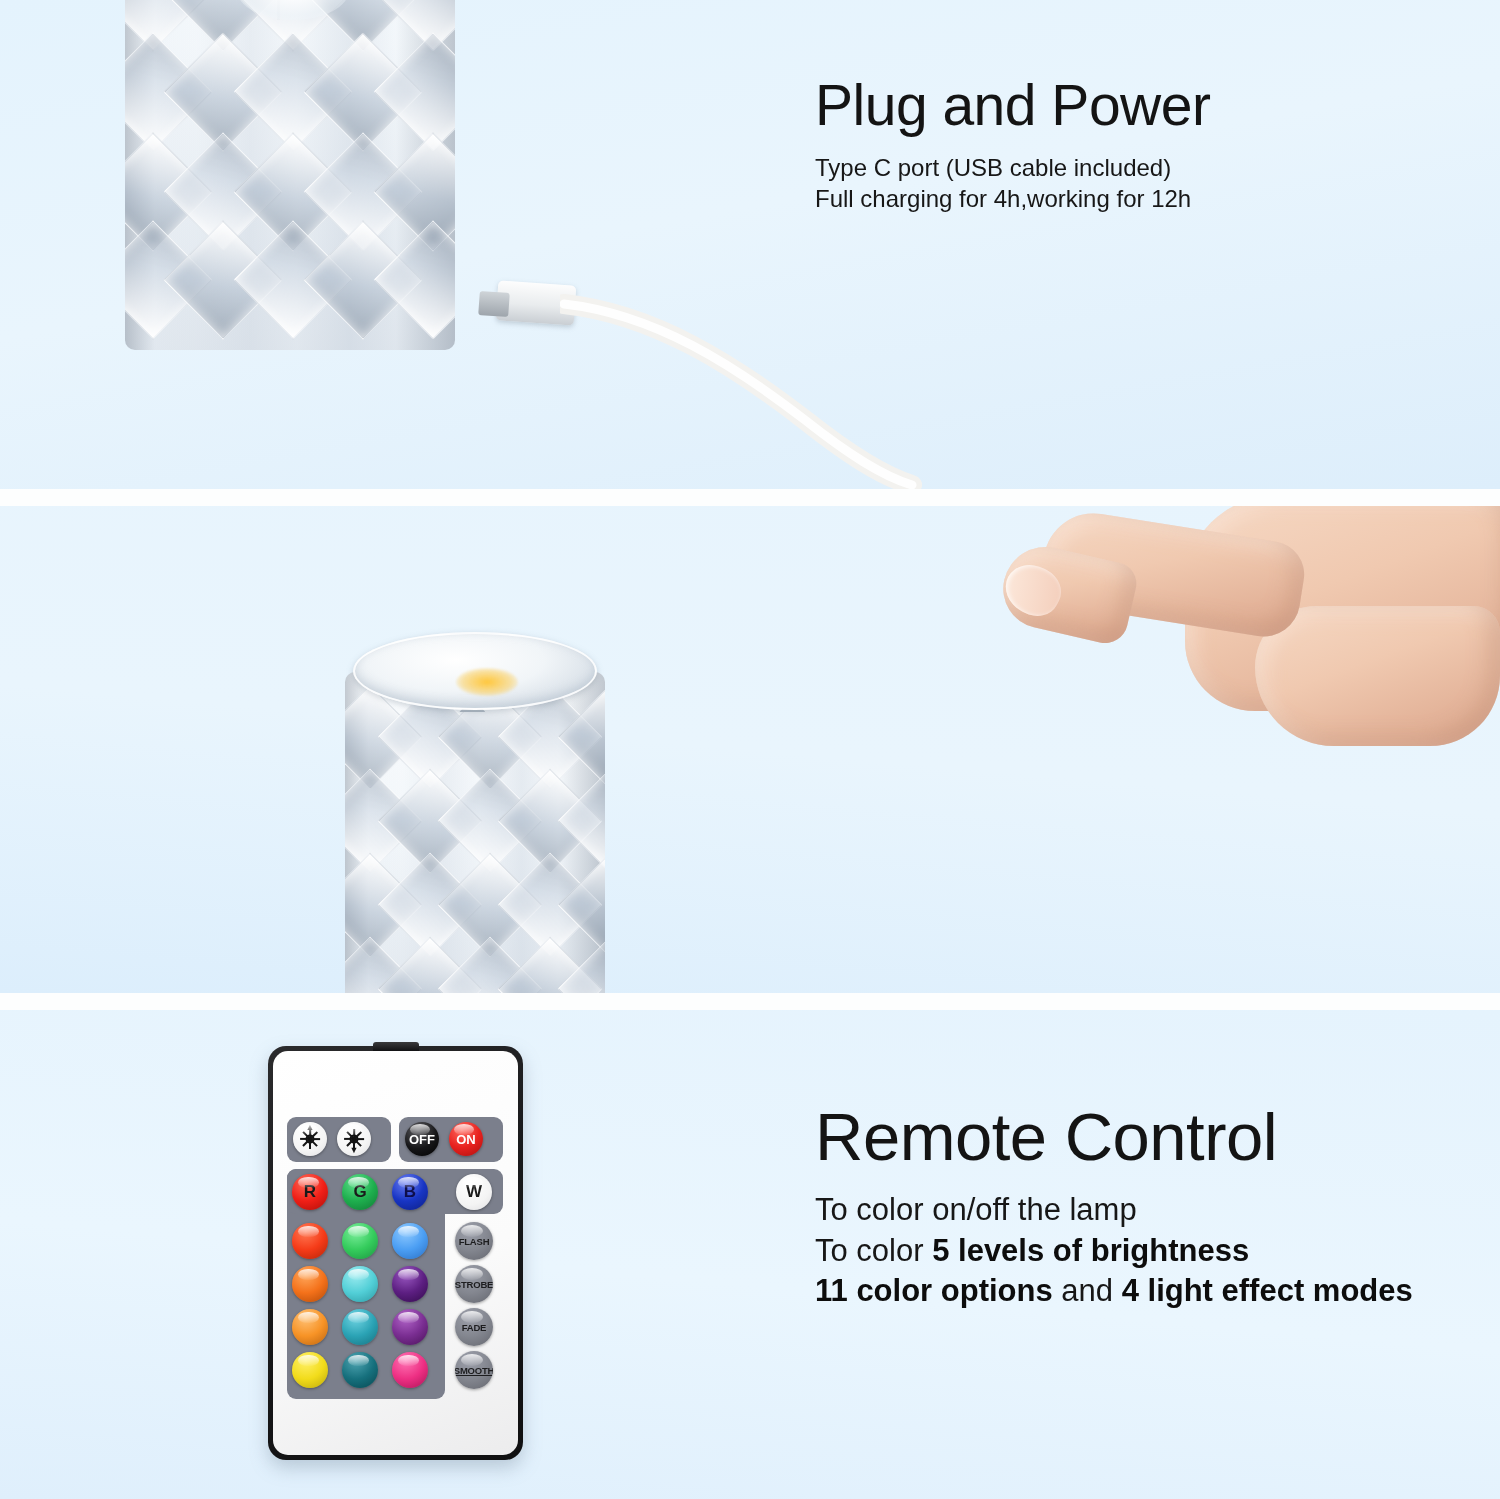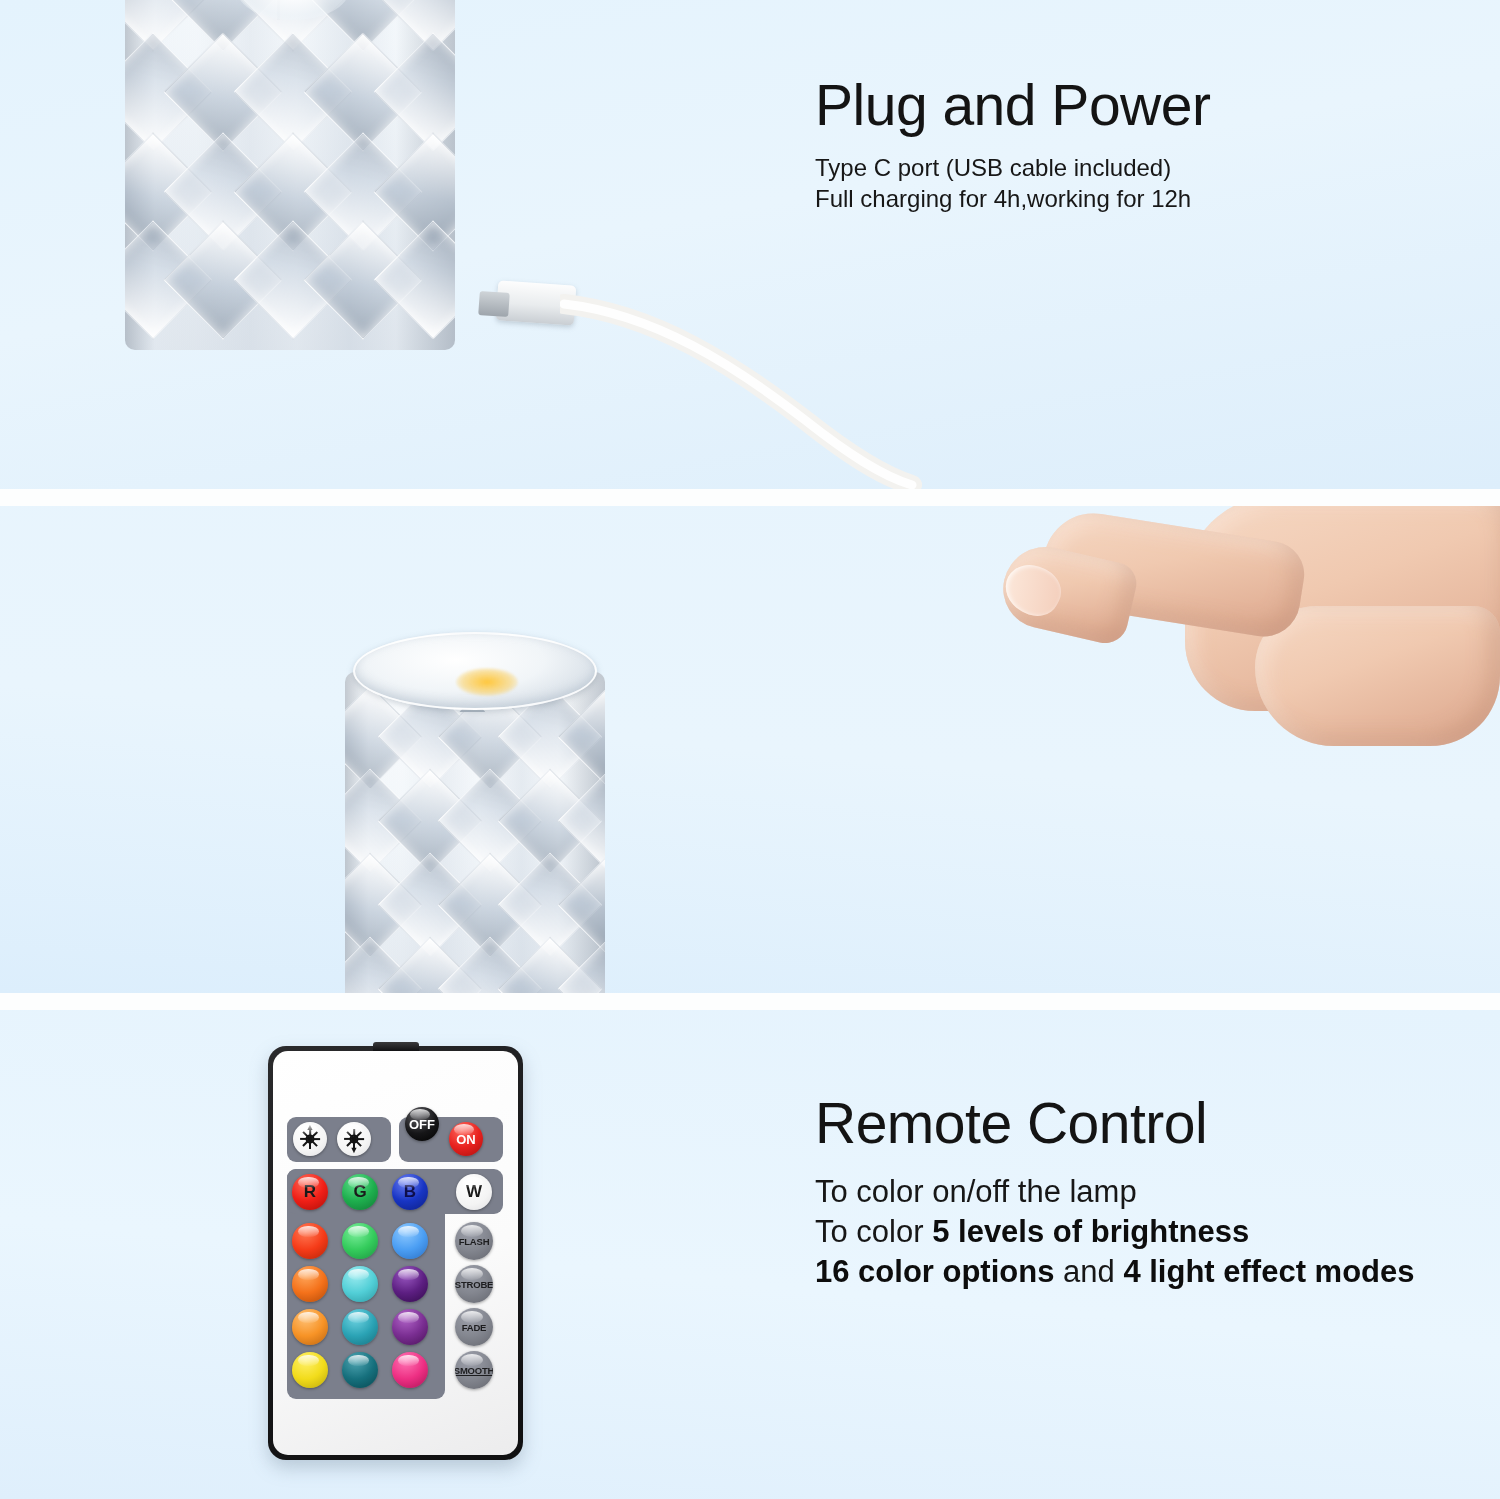--- a/index.html
+++ b/index.html
@@ -37,21 +37,21 @@
     line-height: 1.30;
     white-space: nowrap;
   }
   .bodyline b { font-weight: bold; color: #0d0d0d; }
 
   #tb-plug   { left: 815px; top: 76px; }
   #tb-plug .headline { font-size: 57px; margin-bottom: 16px; }
   #tb-plug .bodyline { font-size: 24px; }
 
   #tb-remote { left: 815px; top: 1094px; }
-  #tb-remote .headline { font-size: 57px; margin-bottom: 18px; }
+  #tb-remote .headline { font-size: 67px; margin-bottom: 18px; margin-top: 8px; }
   #tb-remote .bodyline { font-size: 31px; }
 
   
   .lamp { position: absolute; }
   .lamp-body {
     position: absolute; left: 0; top: 0; width: 100%; height: 100%;
     background:
       linear-gradient(90deg,
         rgba(150,160,172,.55) 0%, rgba(238,243,248,.25) 9%,
         rgba(255,255,255,.05) 22%, rgba(206,214,224,.30) 38%,
@@ -289,21 +289,21 @@
   <div class="panel" id="divider-2"></div>
 
   <div class="panel" id="panel-remote">
     <div class="textblock" id="tb-remote" style="top:84px;">
       <div class="headline">Remote Control</div>
       <div class="bodyline">To color on/off the lamp</div>
       <div class="bodyline">
         <span>To color </span><b>5 levels of brightness</b>
       </div>
       <div class="bodyline">
-        <b>16 color options</b><span> and </span><b>4 light effect modes</b>
+        <b>11 color options</b><span> and </span><b>4 light effect modes</b>
       </div>
     </div>
   </div>
 
   <div id="remote">
     <div id="remote-ir"></div>
     <div id="remote-face">
 
       <div class="keygroup" id="grp-bright"></div>
       <div class="keygroup" id="grp-power"></div>
@@ -332,21 +332,21 @@
           <div class="ray" style="transform:rotate(90deg) translateY(-1px);"></div>
           <div class="ray" style="transform:rotate(135deg) translateY(-1px);"></div>
           <div class="ray" style="transform:rotate(180deg) translateY(-1px);"></div>
           <div class="ray" style="transform:rotate(225deg) translateY(-1px);"></div>
           <div class="ray" style="transform:rotate(270deg) translateY(-1px);"></div>
           <div class="ray" style="transform:rotate(315deg) translateY(-1px);"></div>
           <div class="arrow-glyph" style="bottom:-5px;">▼</div>
         </div>
       </div>
 
-      <div class="btn btn-sm btn-black" style="left:132px; top:56px; font-size:13px;">OFF</div>
+      <div class="btn btn-sm btn-black" style="left:132px; top:71px; font-size:13px;">OFF</div>
       <div class="btn btn-sm" style="left:176px; top:71px; font-size:13px; color:#ffffff; background:radial-gradient(circle at 38% 24%, #ff6a5e, #e8221f 52%, #ab0f0d);">ON</div>
 
       <div class="btn btn-col" style="left:19px;  top:123px; color:#1a1a1a; background:radial-gradient(circle at 38% 24%, #ff6a57, #f01f17 52%, #ad0f09);">R</div>
       <div class="btn btn-col" style="left:69px;  top:123px; color:#1a1a1a; background:radial-gradient(circle at 38% 24%, #5fe08c, #1eaf4e 52%, #107a35);">G</div>
       <div class="btn btn-col" style="left:119px; top:123px; color:#0e0e4a; background:radial-gradient(circle at 38% 24%, #6a7ef2, #1835c4 52%, #0d1f84);">B</div>
       <div class="btn btn-col btn-white" style="left:183px; top:123px;">W</div>
 
       <div class="btn btn-col" style="left:19px;  top:172px; background:radial-gradient(circle at 38% 24%, #ff7a55, #f53b18 52%, #b32407);"></div>
       <div class="btn btn-col" style="left:69px;  top:172px; background:radial-gradient(circle at 38% 24%, #7cee9c, #34cc5c 52%, #1c9440);"></div>
       <div class="btn btn-col" style="left:119px; top:172px; background:radial-gradient(circle at 38% 24%, #8fcaff, #4b9ef3 52%, #2a6fc4);"></div>

